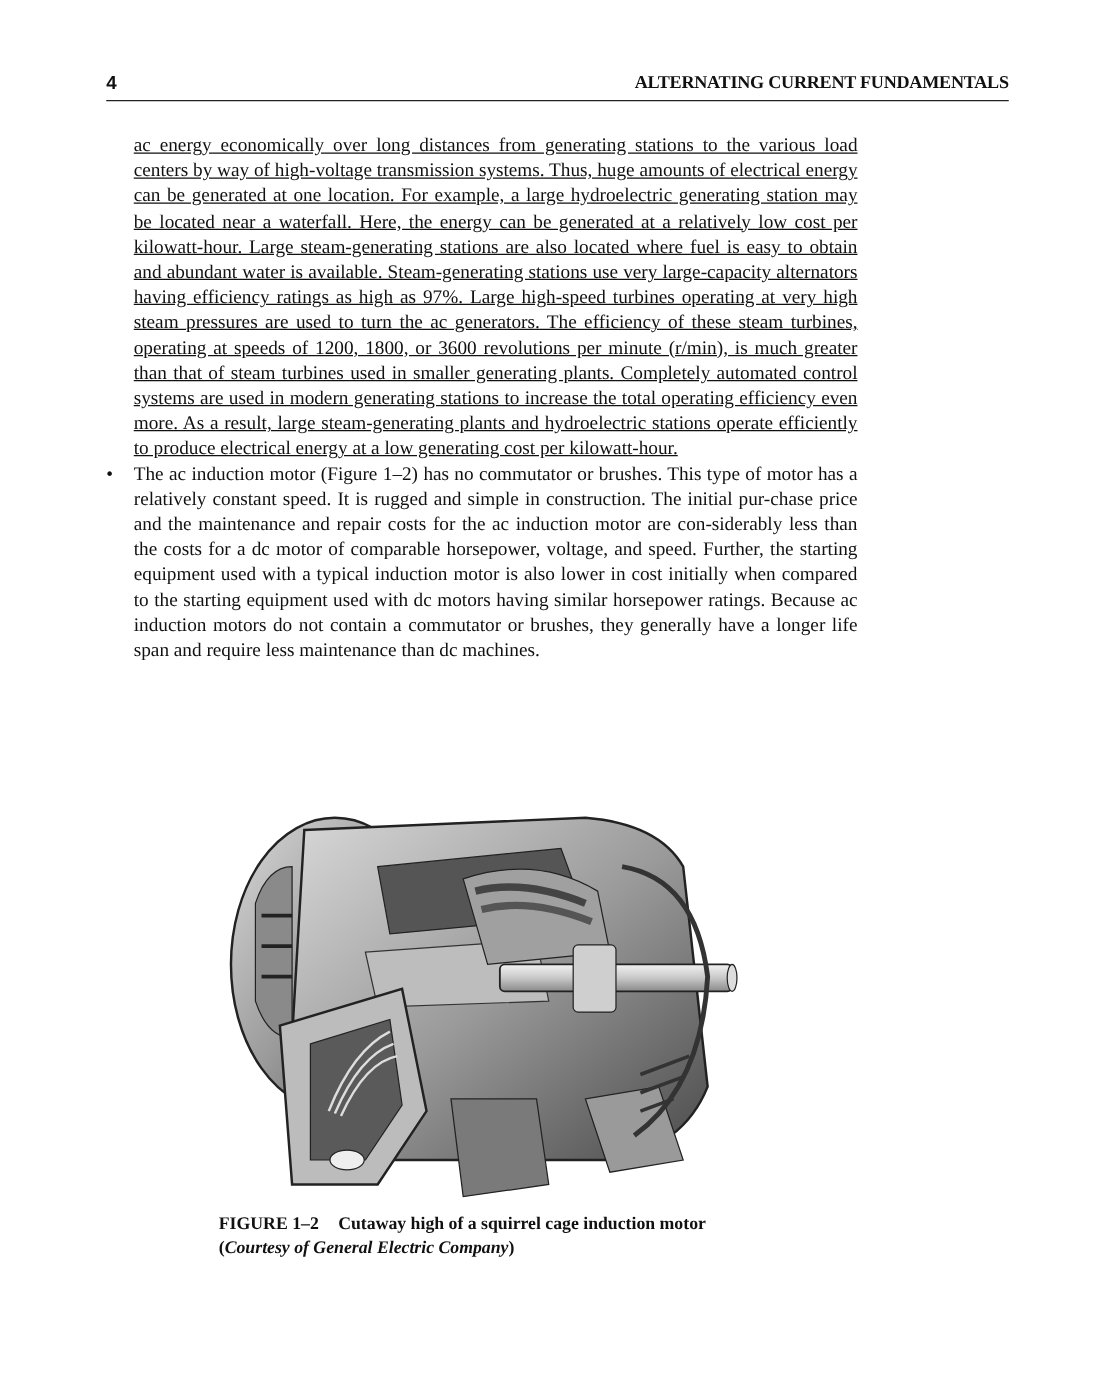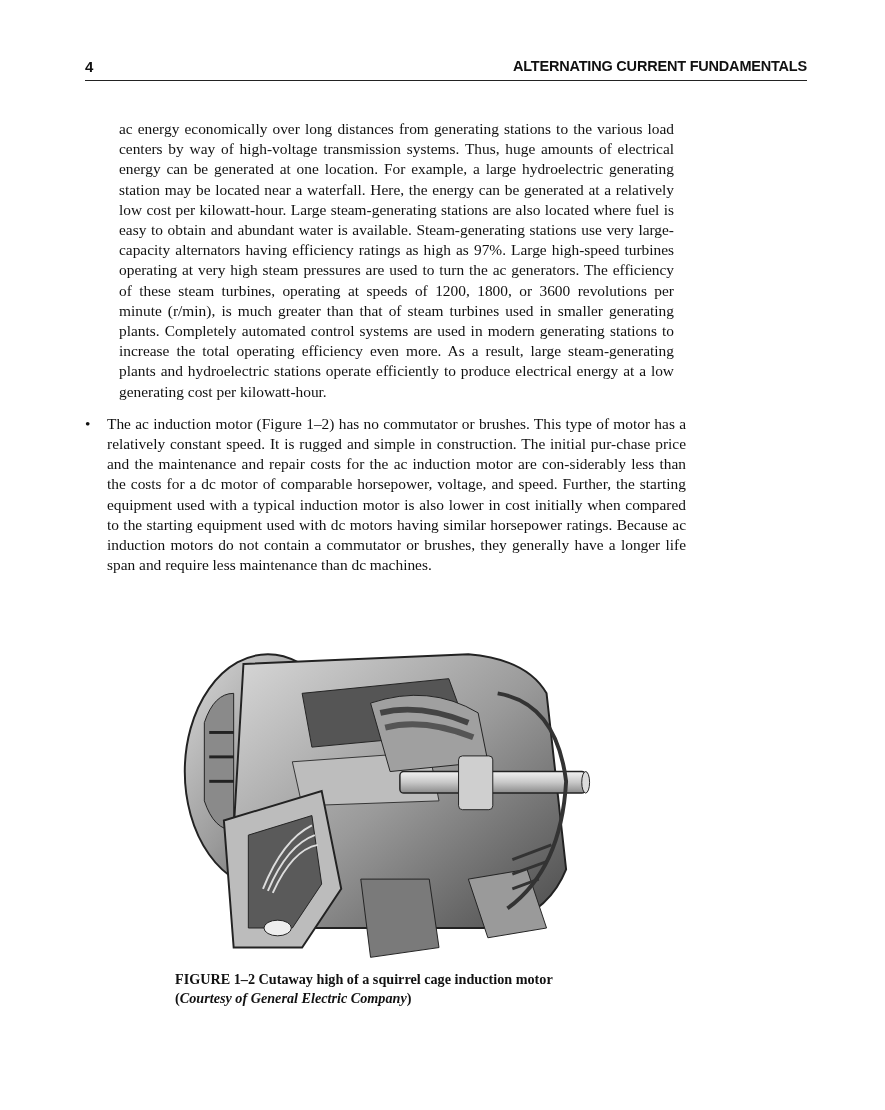--- a/index.html
+++ b/index.html
@@ -1,27 +1,27 @@
 <!DOCTYPE html>
 <html><head>
 <meta charset="utf-8">
 <style>
   html, body { margin: 0; padding: 0; background: #ffffff; }
   body { width: 885px; height: 1110px; position: relative; overflow: hidden; font-family: "Liberation Serif", serif; color: #111; }
   .header { position: absolute; left: 85px; top: 58px; width: 722px; height: 22px; border-bottom: 1.5px solid #222; }
   .page-num { position: absolute; left: 0; top: 0; font-family: "Liberation Sans", sans-serif; font-weight: bold; font-size: 15px; }
-  .running-head { position: absolute; right: 0; top: 0; font-family: Liberation Sans, sans-serif; font-weight: bold; font-size: 14.5px; letter-spacing: -0.2px; }
+  .running-head { position: absolute; right: 0; top: 0; font-family: Liberation Serif, serif; font-weight: bold; font-size: 14.5px; letter-spacing: -0.2px; }
   .body-text { position: absolute; left: 107px; top: 107px; width: 579px; font-size: 15.4px; line-height: 20.2px; text-align: justify; }
-  .para { margin: 12px; }
+  .para { margin: 0; text-decoration: underline; }
   .bullet-item { position: relative; margin: 0; }
   .bullet { position: absolute; left: -22px; top: 0; }
   .figure { position: absolute; left: 175px; top: 632px; width: 440px; height: 328px; }
   .figure svg { width: 100%; height: 100%; }
   .caption { position: absolute; left: 175px; top: 970px; width: 460px; font-size: 14.2px; font-weight: bold; line-height: 19px; }
-  .caption .label { }
+  .caption .label { margin-right: 12px; }
   .caption .credit em { font-style: italic; margin-top: 24px; }
 </style>
 </head>
 <body>
 
 <div class="header">
   <span class="page-num">4</span>
   <span class="running-head">ALTERNATING CURRENT FUNDAMENTALS</span>
 </div>
 

